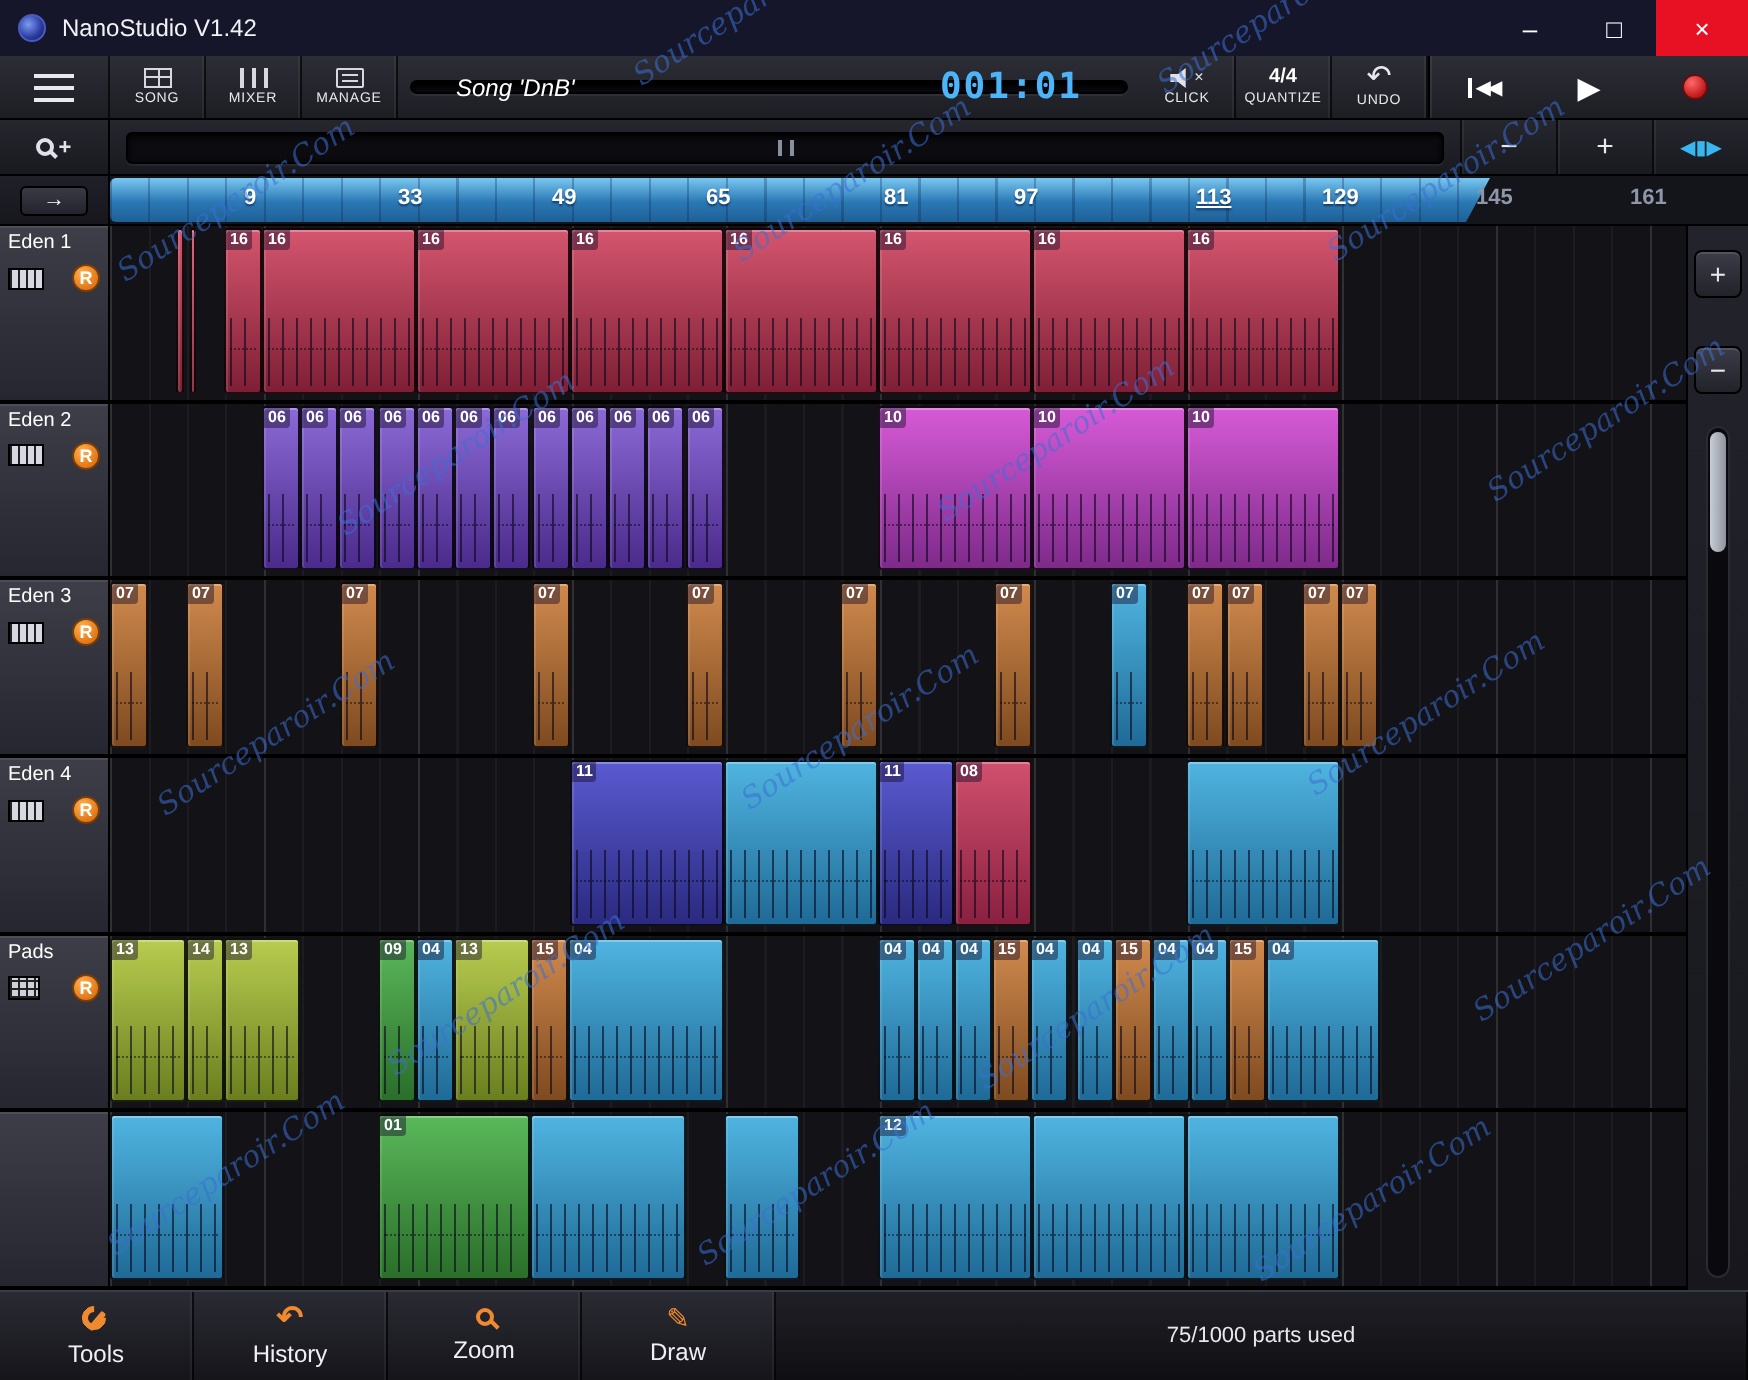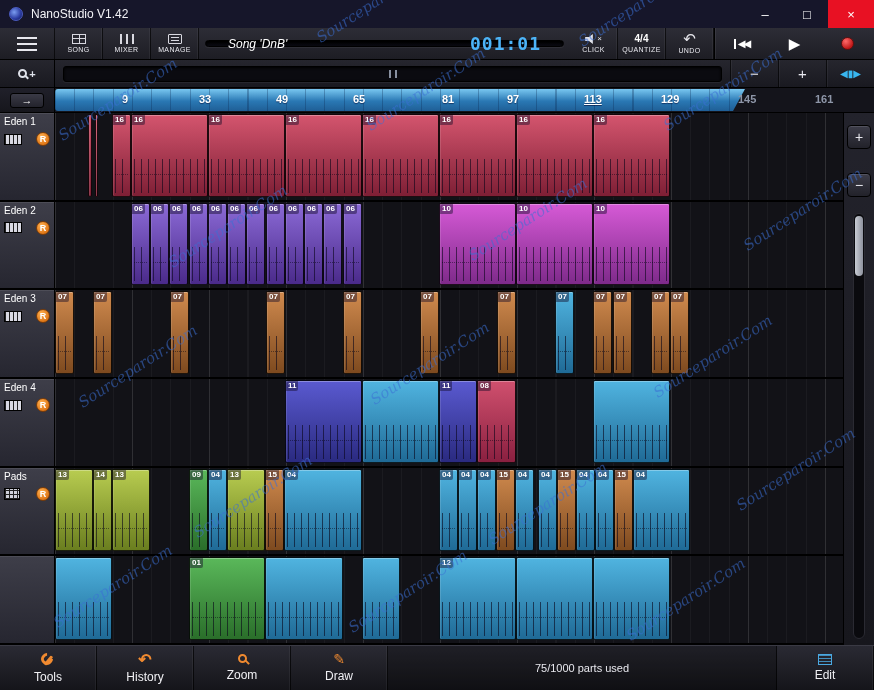--- a/index.html
+++ b/index.html
@@ -210,21 +210,21 @@
 
   <div class="ruler">
     <div class="ruler-band"></div>
     <div id="ruler-ticks">
         <span class="tick blue" style="left: 67px;">9</span>
         <span class="tick blue" style="left: 144px;">33</span>
         <span class="tick blue" style="left: 221px;">49</span>
         <span class="tick blue" style="left: 298px;">65</span>
         <span class="tick blue" style="left: 387px;">81</span>
         <span class="tick blue" style="left: 452px;">97</span>
-        <span class="tick blue" style="left: 529px; text-decoration: underline;">113</span>
+        <span class="tick blue" style="left: 543px; text-decoration: underline;">113</span>
         <span class="tick blue" style="left: 606px;">129</span>
         <span class="tick dark" style="left: 683px;">145</span>
         <span class="tick dark" style="left: 760px;">161</span>
       </div>
     <div class="ruler-corner">
       <div class="corner-arrow">→</div>
     </div>
   </div>
 
   <div class="main">
@@ -486,24 +486,20 @@
     </div>
     <div class="bb-btn">
       <span class="icon-zoom"></span>
       <span class="bb-label">Zoom</span>
     </div>
     <div class="bb-btn">
       <span class="icon-draw">✎</span>
       <span class="bb-label">Draw</span>
     </div>
     <div class="parts">75/1000 parts used</div>
-    <div class="bb-btn">
-      <span class="icon-edit"></span>
-      <span class="bb-label">Edit</span>
-    </div>
   </div>
 
   <div id="watermarks">
       <span class="wm" style="left: 318px; top: 30px; color: rgb(59, 111, 212);">Sourceparoir.Com</span>
       <span class="wm" style="left: 580px; top: 34px; color: rgb(59, 111, 212);">Sourceparoir.Com</span>
       <span class="wm" style="left: 60px; top: 128px; color: rgb(59, 111, 212);">Sourceparoir.Com</span>
       <span class="wm" style="left: 368px; top: 118px; color: rgb(59, 111, 212);">Sourceparoir.Com</span>
       <span class="wm" style="left: 665px; top: 118px; color: rgb(59, 111, 212);">Sourceparoir.Com</span>
       <span class="wm" style="left: 170px; top: 255px; color: rgb(59, 111, 212);">Sourceparoir.Com</span>
       <span class="wm" style="left: 470px; top: 248px; color: rgb(59, 111, 212);">Sourceparoir.Com</span>

